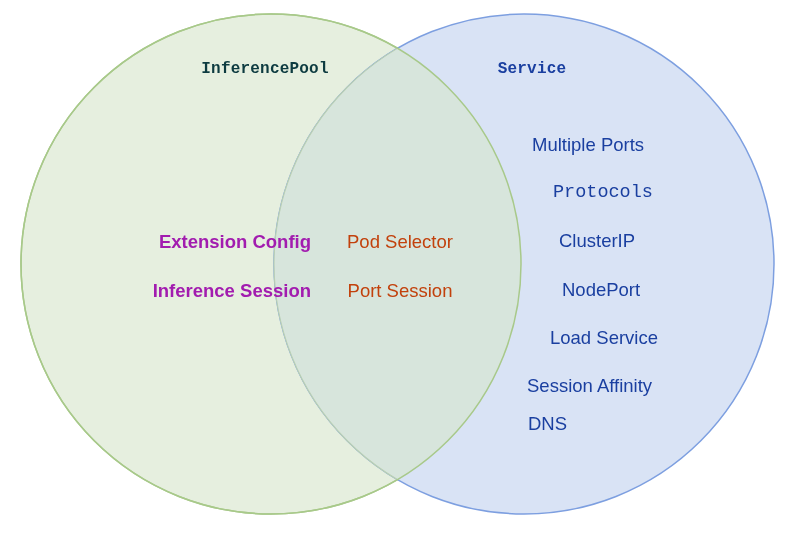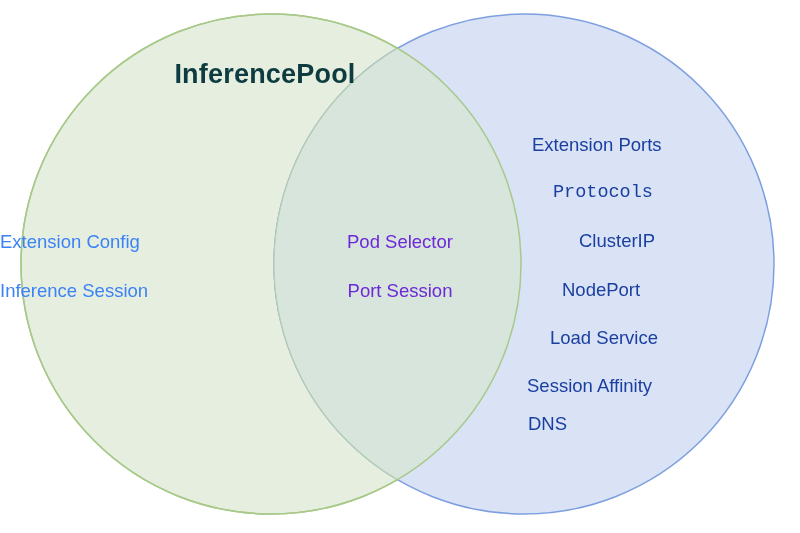--- a/index.html
+++ b/index.html
@@ -34,25 +34,26 @@
   .label-layer {
     position: absolute;
     left: 0;
     top: 0;
     width: 800px;
     height: 533px;
   }
 
   .venn-title {
     position: absolute;
-    font-size: 27px;
+    font-size: 16px;
     font-weight: bold;
     letter-spacing: 0.2px;
     white-space: nowrap;
     line-height: 1;
+    font-family: Liberation Mono, monospace;
   }
 
   #title-inferencepool {
     left: 0;
     top: 61px;
     width: 530px;
     text-align: center;
     color: #0d3b40;
   }
 
@@ -66,28 +67,29 @@
 
   .venn-item {
     position: absolute;
     font-size: 18.5px;
     font-weight: normal;
     white-space: nowrap;
     line-height: 1;
   }
 
   .col-left .venn-item {
-    color: #3b82f6;
+    color: #a21caf;
     left: 0;
     width: 311px;
-    text-align: left;
+    text-align: right;
+    font-weight: bold;
   }
 
   .col-center .venn-item {
-    color: #6d28d9;
+    color: #c2410c;
     left: 281px;
     width: 238px;
     text-align: center;
   }
 
   .col-right .venn-item {
     color: #1a3fa0;
     text-align: left;
   }
 </style>
@@ -112,35 +114,36 @@
       <circle cx="524" cy="264" r="250" fill="none" stroke="#b9cfb4" stroke-width="1.2"></circle>
     </g>
 
     <circle cx="271" cy="264" r="250" fill="none" stroke="#a8c98a" stroke-width="1.5"></circle>
   </svg>
 
   <div class="label-layer">
 
     <div class="venn-title" id="title-inferencepool">InferencePool</div>
 
+    <div class="venn-title" id="title-service">Service</div>
 
     <div class="col-left">
       <div class="venn-item" style="top:233px;">Extension Config</div>
       <div class="venn-item" style="top:282px;">Inference Session</div>
     </div>
 
     <div class="col-center">
       <div class="venn-item" style="top:233px;">Pod Selector</div>
       <div class="venn-item" style="top:282px;">Port Session</div>
     </div>
 
     <div class="col-right">
-      <div class="venn-item" style="top:136px; left:532px;">Extension Ports</div>
+      <div class="venn-item" style="top:136px; left:532px;">Multiple Ports</div>
       <div class="venn-item" style="top:184px; left:553px;font-family:Liberation Mono, monospace;">Protocols</div>
-      <div class="venn-item" style="top:232px; left:559px;margin-left:20px;">ClusterIP</div>
+      <div class="venn-item" style="top:232px; left:559px;">ClusterIP</div>
       <div class="venn-item" style="top:281px; left:562px;">NodePort</div>
       <div class="venn-item" style="top:329px; left:550px;">Load Service</div>
       <div class="venn-item" style="top:377px; left:527px;">Session Affinity</div>
       <div class="venn-item" style="top:415px; left:528px;">DNS</div>
     </div>
 
   </div>
 </div>
 
 </body></html>

